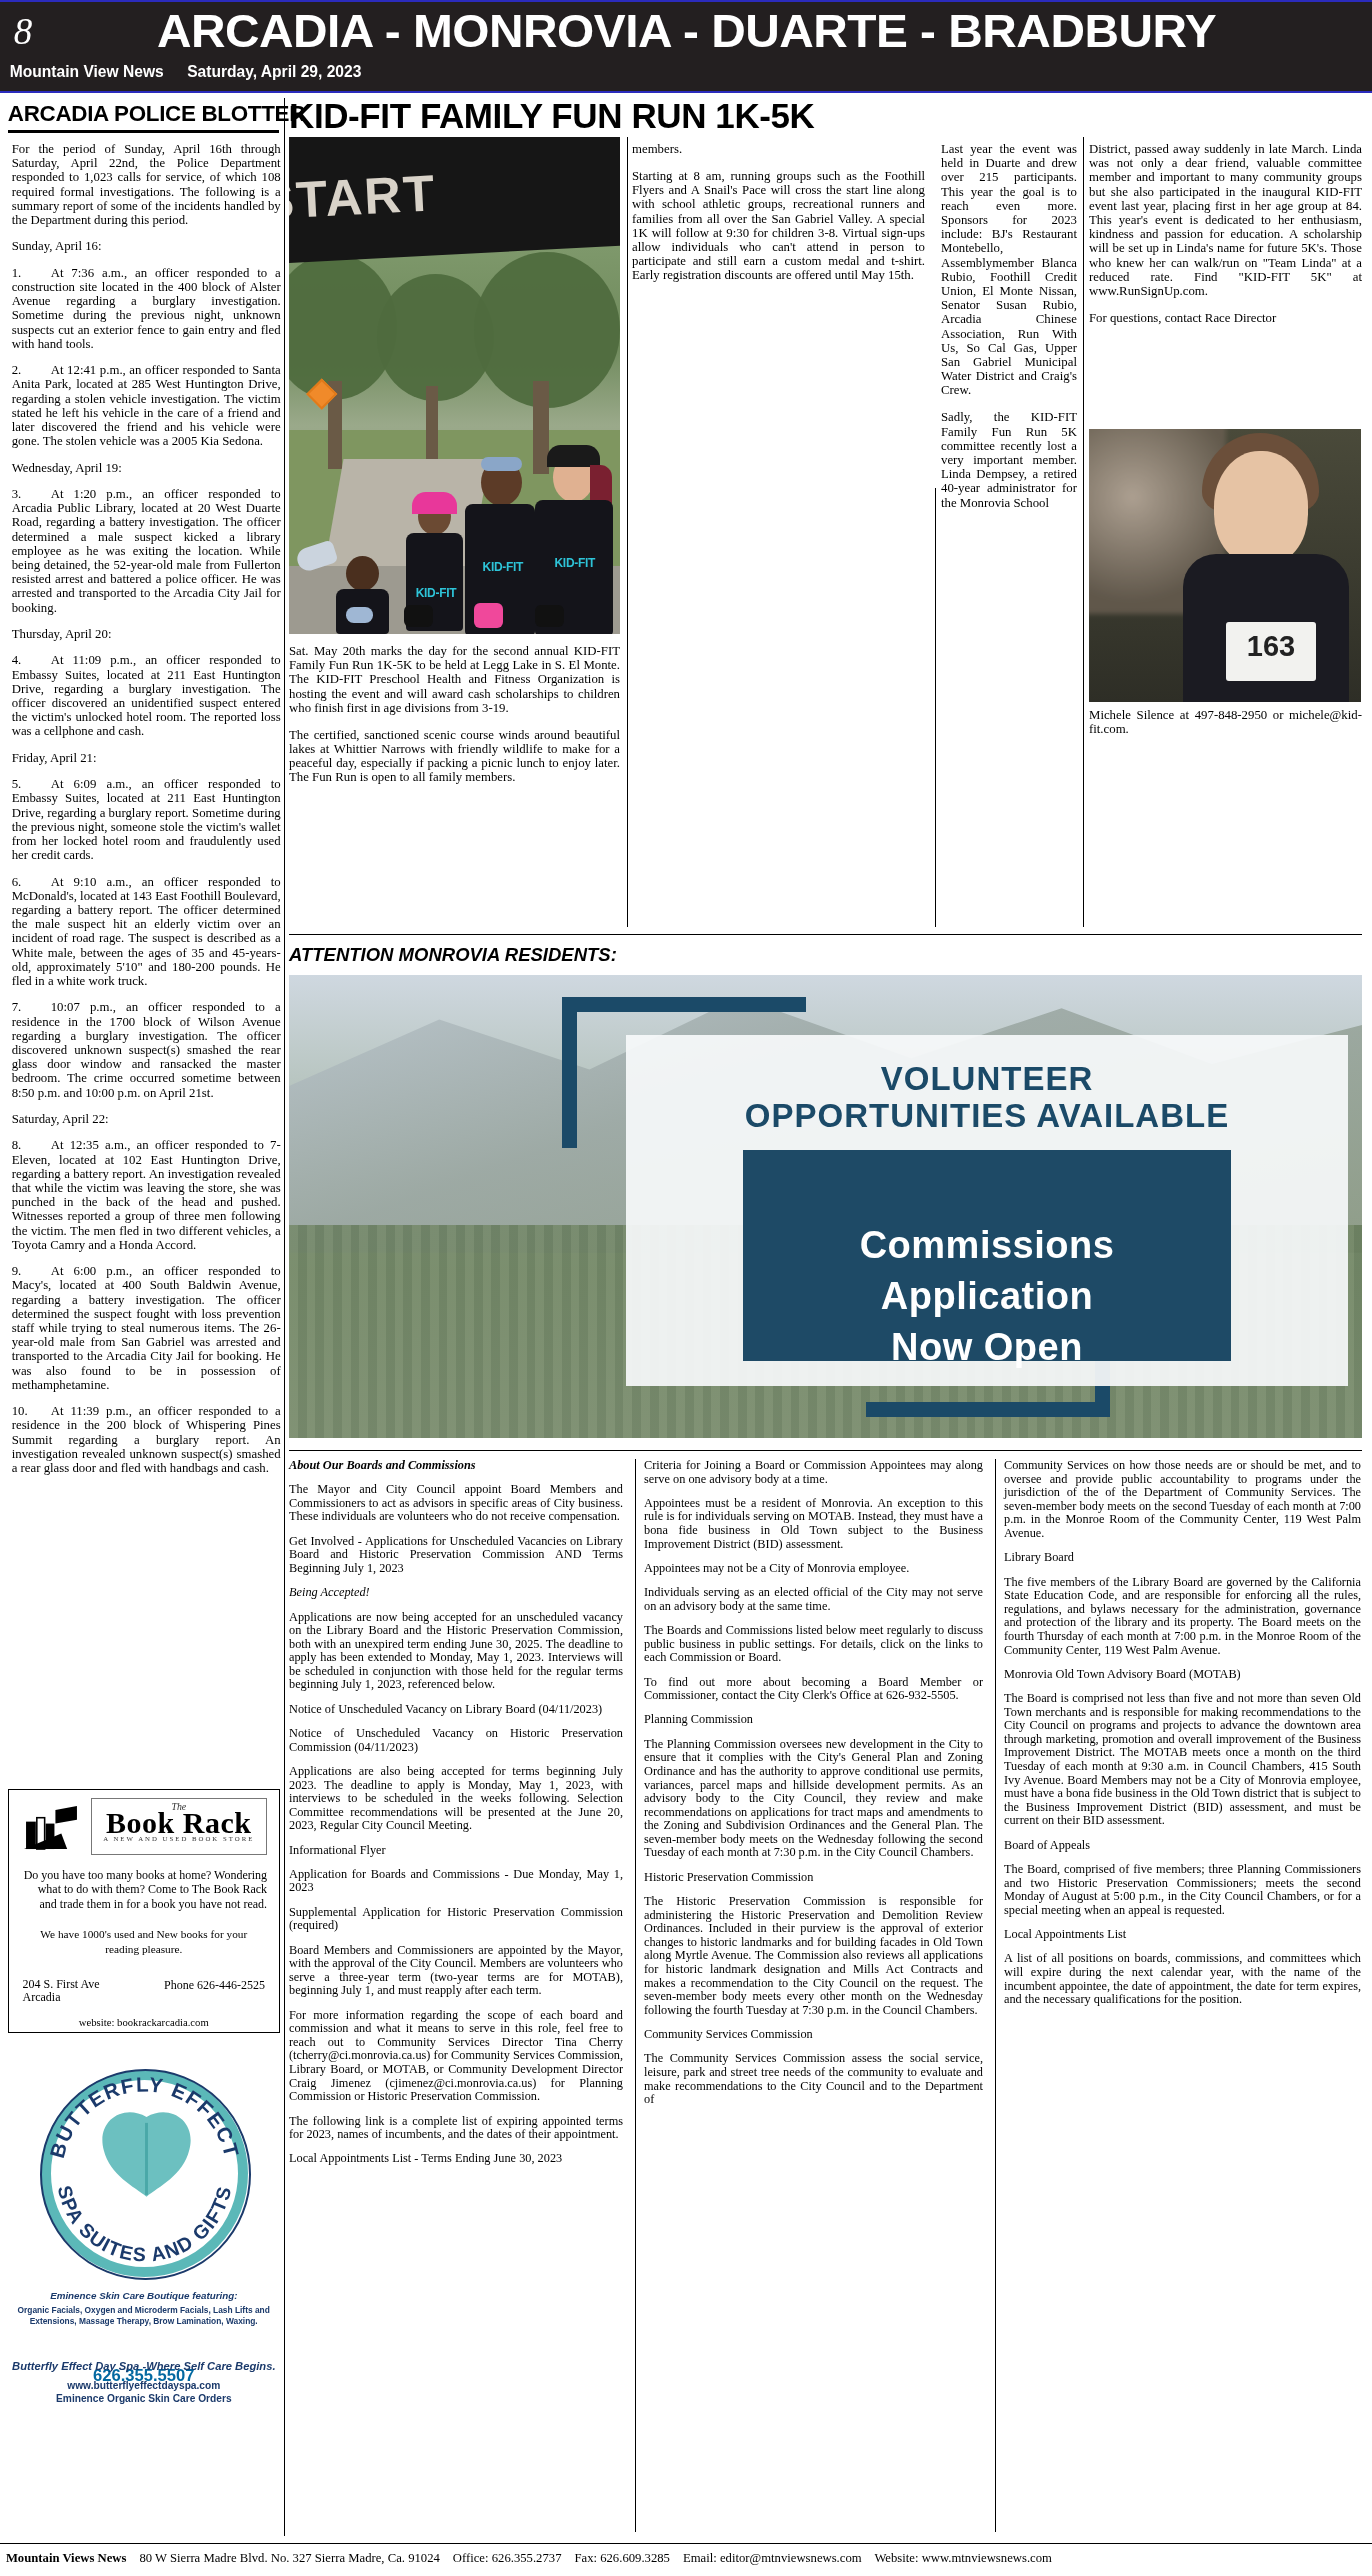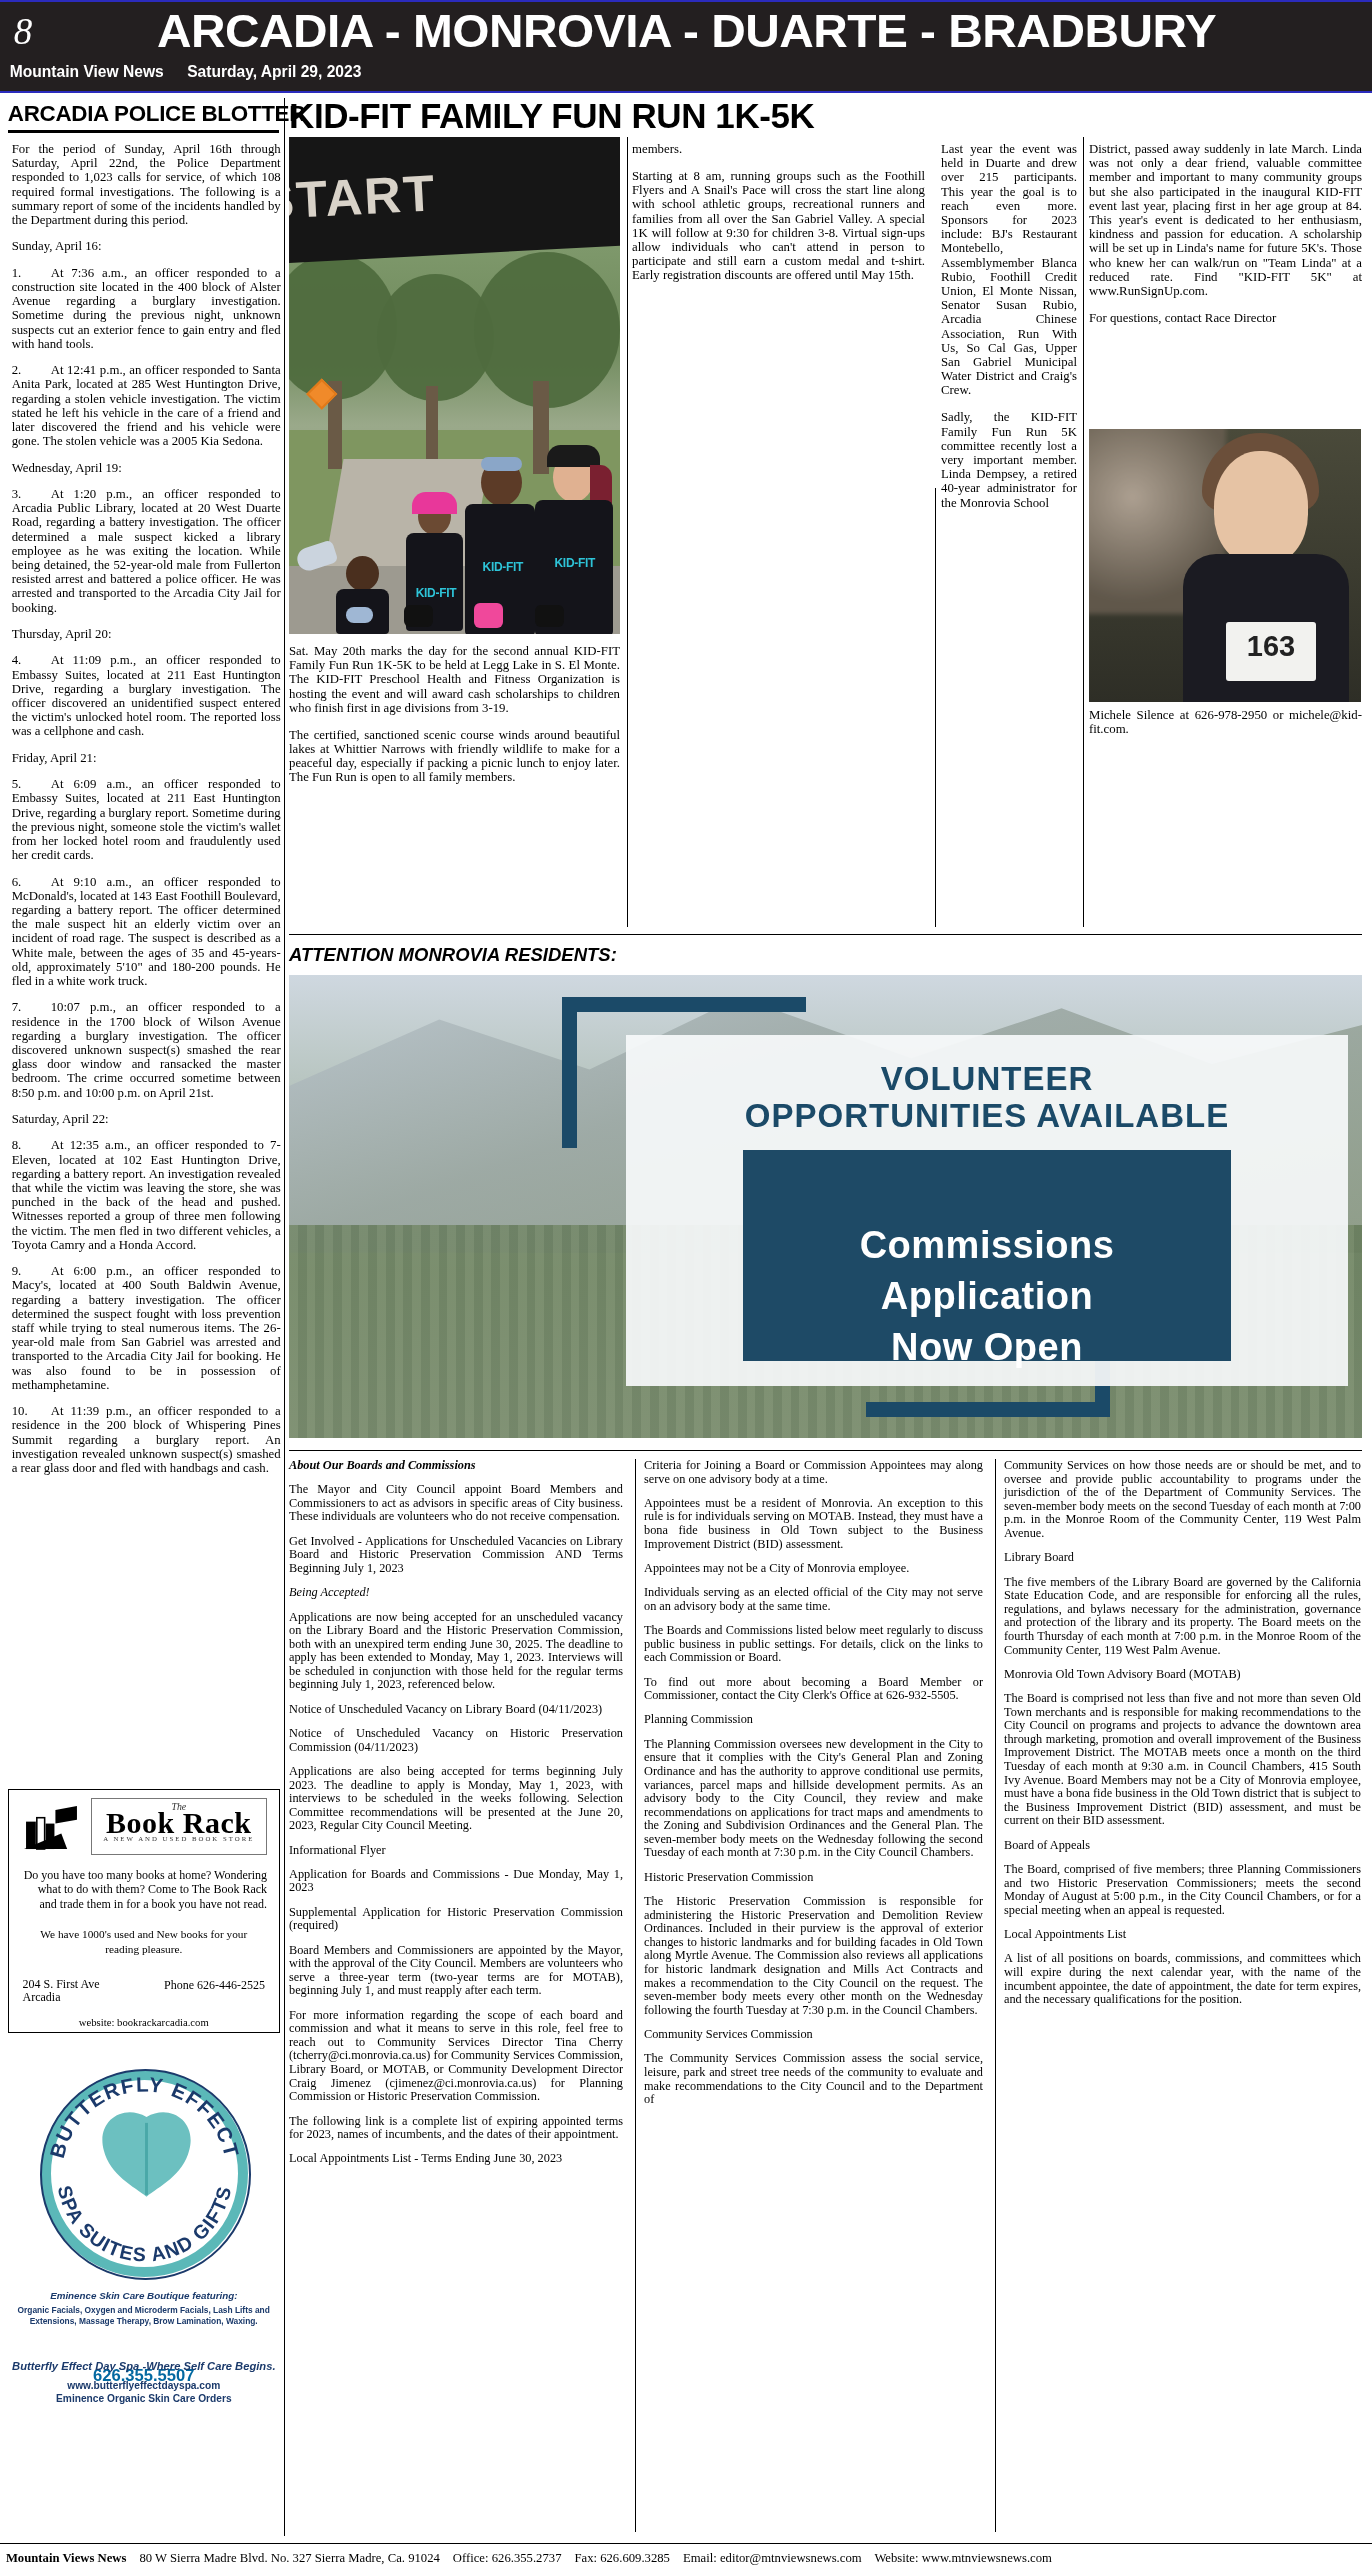--- a/index.html
+++ b/index.html
@@ -512,21 +512,21 @@
 
 <div class="linda-photo">
   <div class="lp-bg"></div>
   <div class="lp-blur"></div>
   <div class="lp-hair"></div>
   <div class="lp-face"></div>
   <div class="lp-body"></div>
   <div class="lp-bib"></div>
   <div class="lp-bibnum">163</div>
 </div>
-<div class="linda-cap">Michele Silence at 626-978-2950 or michele@kid-fit.com.</div>
+<div class="linda-cap">Michele Silence at 497-848-2950 or michele@kid-fit.com.</div>
 
 <div class="mon-rule"></div>
 <div class="mon-head">ATTENTION MONROVIA RESIDENTS:</div>
 
 <div class="vol-ad">
   <div class="va-photo">
     <div class="va-mtn"></div>
     <div class="va-trees"></div>
   </div>
   <div class="va-bracket-tl"></div>

